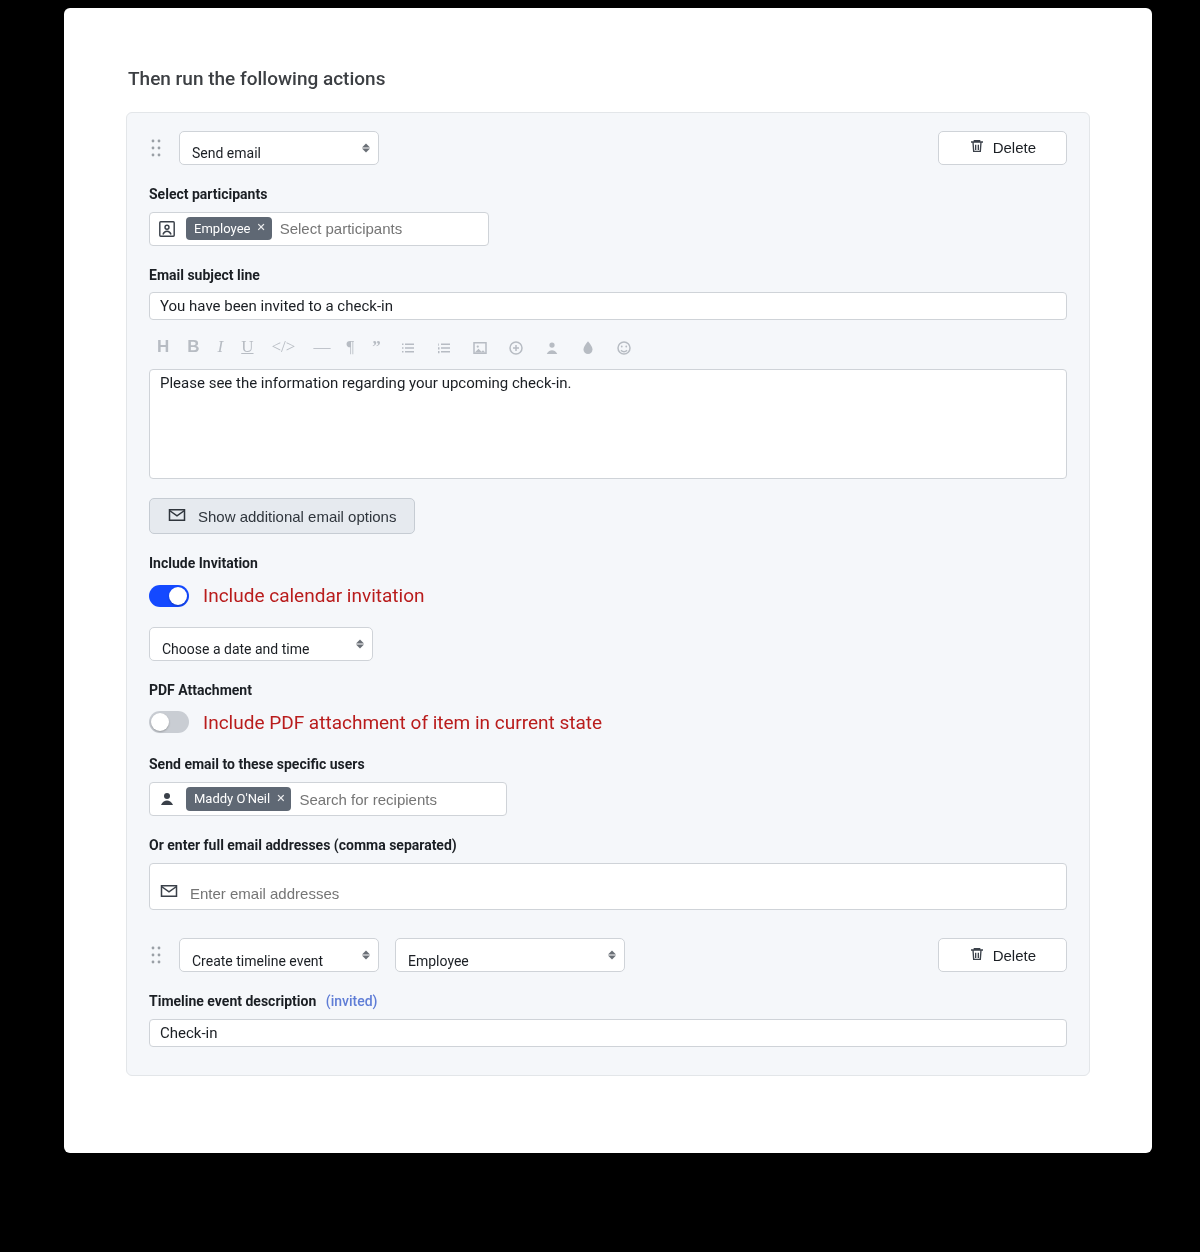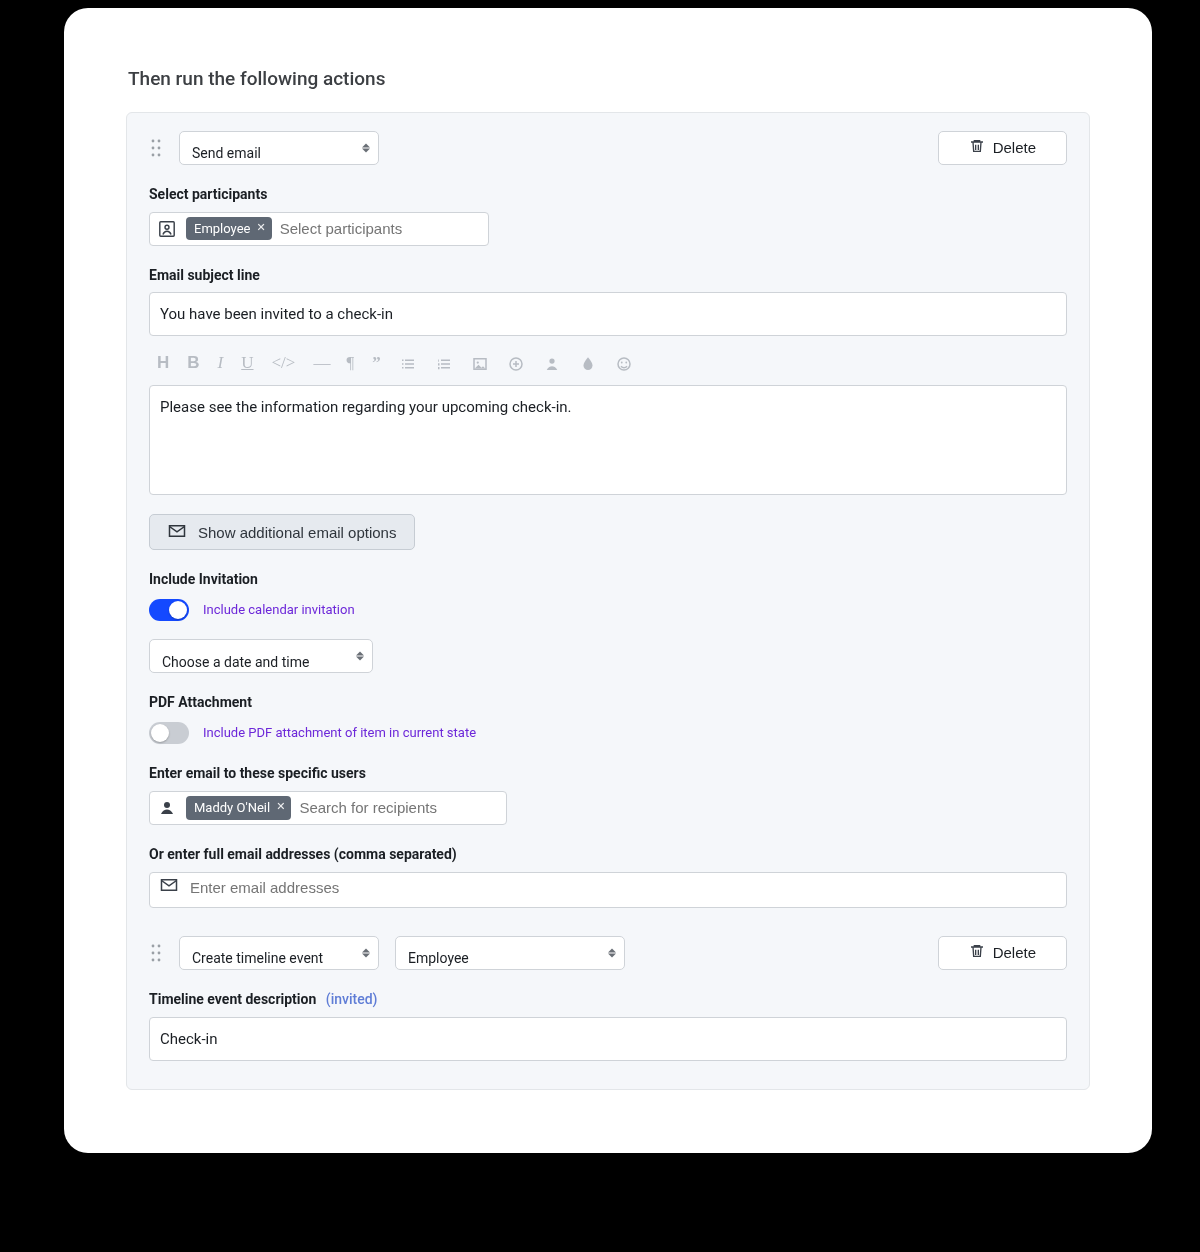--- a/index.html
+++ b/index.html
@@ -16,21 +16,21 @@
     --link:#5f7dd6;
   }
   *{box-sizing:border-box}
   html,body{margin:0;padding:0;background:#000;}
   body{
     font-family:-apple-system,BlinkMacSystemFont,"Segoe UI",Roboto,Helvetica,Arial,sans-serif;
     font-size:14px;color:var(--text);line-height:1.35;
     width:1200px;height:1252px;overflow:hidden;
   }
   .card{
-    background:#fff;border-radius:24px;
+    background:#fff;border-radius:6px;
     width:1088px;height:1145px;
     margin:14px auto;margin-top:0;
     box-shadow:0 8px 28px rgba(0,0,0,.25);
     position:relative;left:8px;
     padding:58px 62px 0 62px;
   }
   .backdrop{position:absolute;inset:0;background:#000;}
   .page{position:relative;padding-top:8px;}
   .section-title{font-size:19px;font-weight:500;color:#3c3f43;margin:0 0 20px 2px}
 
@@ -83,27 +83,27 @@
     padding:3px 6px 3px 8px;font-size:13px;display:inline-flex;align-items:center;gap:6px;
   }
   .chip .x{font-size:11px;opacity:.9}
   .ghost-input{
     border:none;outline:none;font-size:15px;color:var(--muted);
     background:transparent;min-width:140px;
   }
 
   .text-input, .text-area{
     width:100%;background:#fff;border:1px solid var(--border);border-radius:4px;
-    padding:12px 10px;font-size:15px;color:var(--text);font-family:inherit;
+    padding:4px 10px;font-size:15px;color:var(--text);font-family:inherit;
   }
   .text-area{min-height:110px;resize:none}
 
   .input-with-icon{
     width:100%;background:#fff;border:1px solid var(--border);border-radius:4px;
-    padding:5px 10px 6px 10px;display:flex;align-items:flex-start;gap:10px;min-height:36px;
+    padding:20px 10px 6px 10px;display:flex;align-items:flex-start;gap:10px;min-height:36px;
   }
   .input-with-icon .ghost-input{flex:1;font-size:15px}
 
   .toolbar{
     display:flex;gap:18px;align-items:center;padding:16px 8px 10px 8px;color:var(--icon-gray);
     font-family:"Georgia",serif;font-size:17px;
   }
   .toolbar .ico{cursor:pointer;display:inline-flex;align-items:center;justify-content:center}
   .toolbar svg{width:18px;height:18px;fill:var(--icon-gray)}
 
@@ -119,21 +119,21 @@
     background:#c9cdd3;cursor:pointer;flex-shrink:0;
   }
   .switch .knob{
     position:absolute;top:2px;left:2px;width:18px;height:18px;background:#fff;border-radius:50%;
     box-shadow:0 1px 2px rgba(0,0,0,.25);transition:left .15s;
   }
   .switch.on{background:var(--blue)}
   .switch.on .knob{left:calc(var(--w) - 20px)}
 
   .switch-row{display:flex;align-items:center;gap:14px;margin-top:10px}
-  .switch-row span{font-size:13px;color:#6d28d9}
+  .switch-row span{font-size:19px;color:#b91c1c}
 
   .sub-select{margin-top:18px}
 
   .delete-btn svg{width:16px;height:16px}
 
   .action-block + .action-block{margin-top:28px}
 </style>
 </head>
 <body>
 
@@ -275,21 +275,21 @@
         </div>
 
         <div class="field-label">PDF Attachment</div>
         <div class="switch-row">
           <div class="switch">
               <div class="knob"></div>
             </div>
           <span>Include PDF attachment of item in current state</span>
         </div>
 
-        <div class="field-label">Enter email to these specific users</div>
+        <div class="field-label">Send email to these specific users</div>
         <div class="token-input" style="min-width:340px">
           <span class="lead-icon">
             <svg width="18" height="18" viewBox="0 0 24 24" fill="#3a4049">
                 <circle cx="12" cy="8" r="4"></circle>
                 <path d="M4 20c1.6-4.4 5.4-6 8-6s6.4 1.6 8 6z"></path>
               </svg>
           </span>
           <span class="chip">
             <span>Maddy O'Neil</span>
             <span class="x">✕</span>

